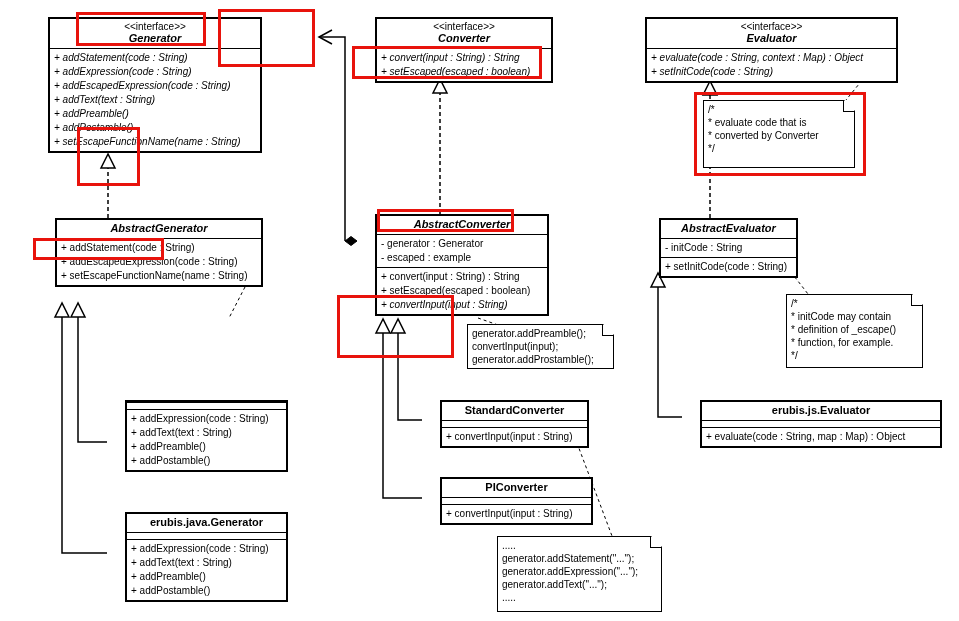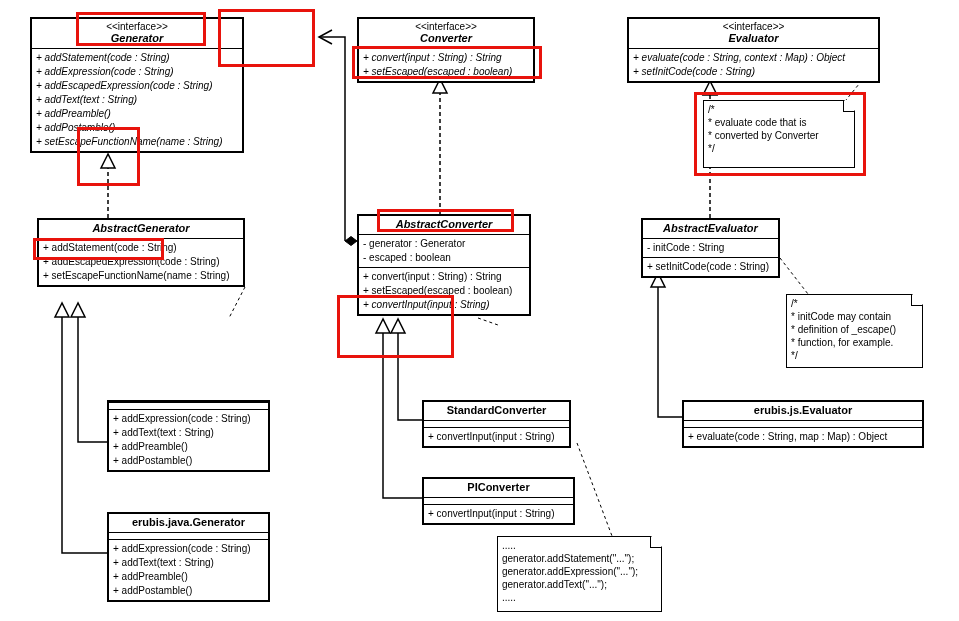--- a/index.html
+++ b/index.html
@@ -1,19 +1,19 @@
 <!DOCTYPE html>
 <html style="--highlight: #e8130c; --line: #000000; --background: #ffffff;"><head>
 <meta charset="utf-8">
 <style>
   html,body{margin:0;padding:0;background:#fff;}
   body{font-family:"Liberation Sans",sans-serif;color:#000;}
   #canvas{position:relative;width:959px;height:621px;background:#fff;overflow:hidden;}
   #connectors{position:absolute;left:0;top:0;}
-  .uml-box{position:absolute;background:#fff;border:2px solid #000;box-sizing:border-box;z-index:2;}
+  .uml-box{position:absolute;background:#fff;border:2px solid #000;box-sizing:border-box;z-index:2;margin-left:18px;}
   .ttl{text-align:center;padding:2px 3px 3px;}
   .stereo{font-size:10px;line-height:11px;}
   .cname{font-size:11px;line-height:13px;font-weight:bold;}
   .it{font-style:italic;}
   .comp{border-top:1px solid #000;padding:2px 4px;overflow:hidden;}
   .comp.empty{padding:0;height:6px;}
   .m{font-size:10px;line-height:14px;white-space:nowrap;}
   .note{position:absolute;background:#fff;border:1px solid #000;box-sizing:border-box;
         padding:2px 4px;font-size:10px;line-height:13px;z-index:3;
         clip-path:polygon(0 0,calc(100% - 11px) 0,100% 11px,100% 100%,0 100%);}
@@ -141,21 +141,21 @@
       <div class="m">+ setEscapeFunctionName(name : String)</div>
     </div>
   </div>
 
   <div class="uml-box" style="left:357px;top:214px;width:174px">
     <div class="ttl">
       <div class="cname it">AbstractConverter</div>
     </div>
     <div class="comp">
       <div class="m">- generator : Generator</div>
-      <div class="m">- escaped : boolean</div>
+      <div class="m">- escaped : example</div>
     </div>
     <div class="comp">
       <div class="m">+ convert(input : String) : String</div>
       <div class="m">+ setEscaped(escaped : boolean)</div>
       <div class="m it">+ convertInput(input : String)</div>
     </div>
   </div>
 
   <div class="uml-box" style="left:641px;top:218px;width:139px">
     <div class="ttl">
@@ -223,20 +223,25 @@
   </div>
 
   <div class="note" style="left:703px;top:100px;width:152px;height:68px">
     <div class="nl">/*</div>
     <div class="nl">* evaluate code that is</div>
     <div class="nl">* converted by Converter</div>
     <div class="nl">*/</div>
   </div>
 
 
+  <div class="note" style="left:467px;top:324px;width:147px;height:45px">
+    <div class="nl">generator.addPreamble();</div>
+    <div class="nl">convertInput(input);</div>
+    <div class="nl">generator.addProstamble();</div>
+  </div>
 
   <div class="note" style="left:786px;top:294px;width:137px;height:74px">
     <div class="nl">/*</div>
     <div class="nl">* initCode may contain</div>
     <div class="nl">* definition of _escape()</div>
     <div class="nl">* function, for example.</div>
     <div class="nl">*/</div>
   </div>
 
   <div class="note" style="left:497px;top:536px;width:165px;height:76px">

